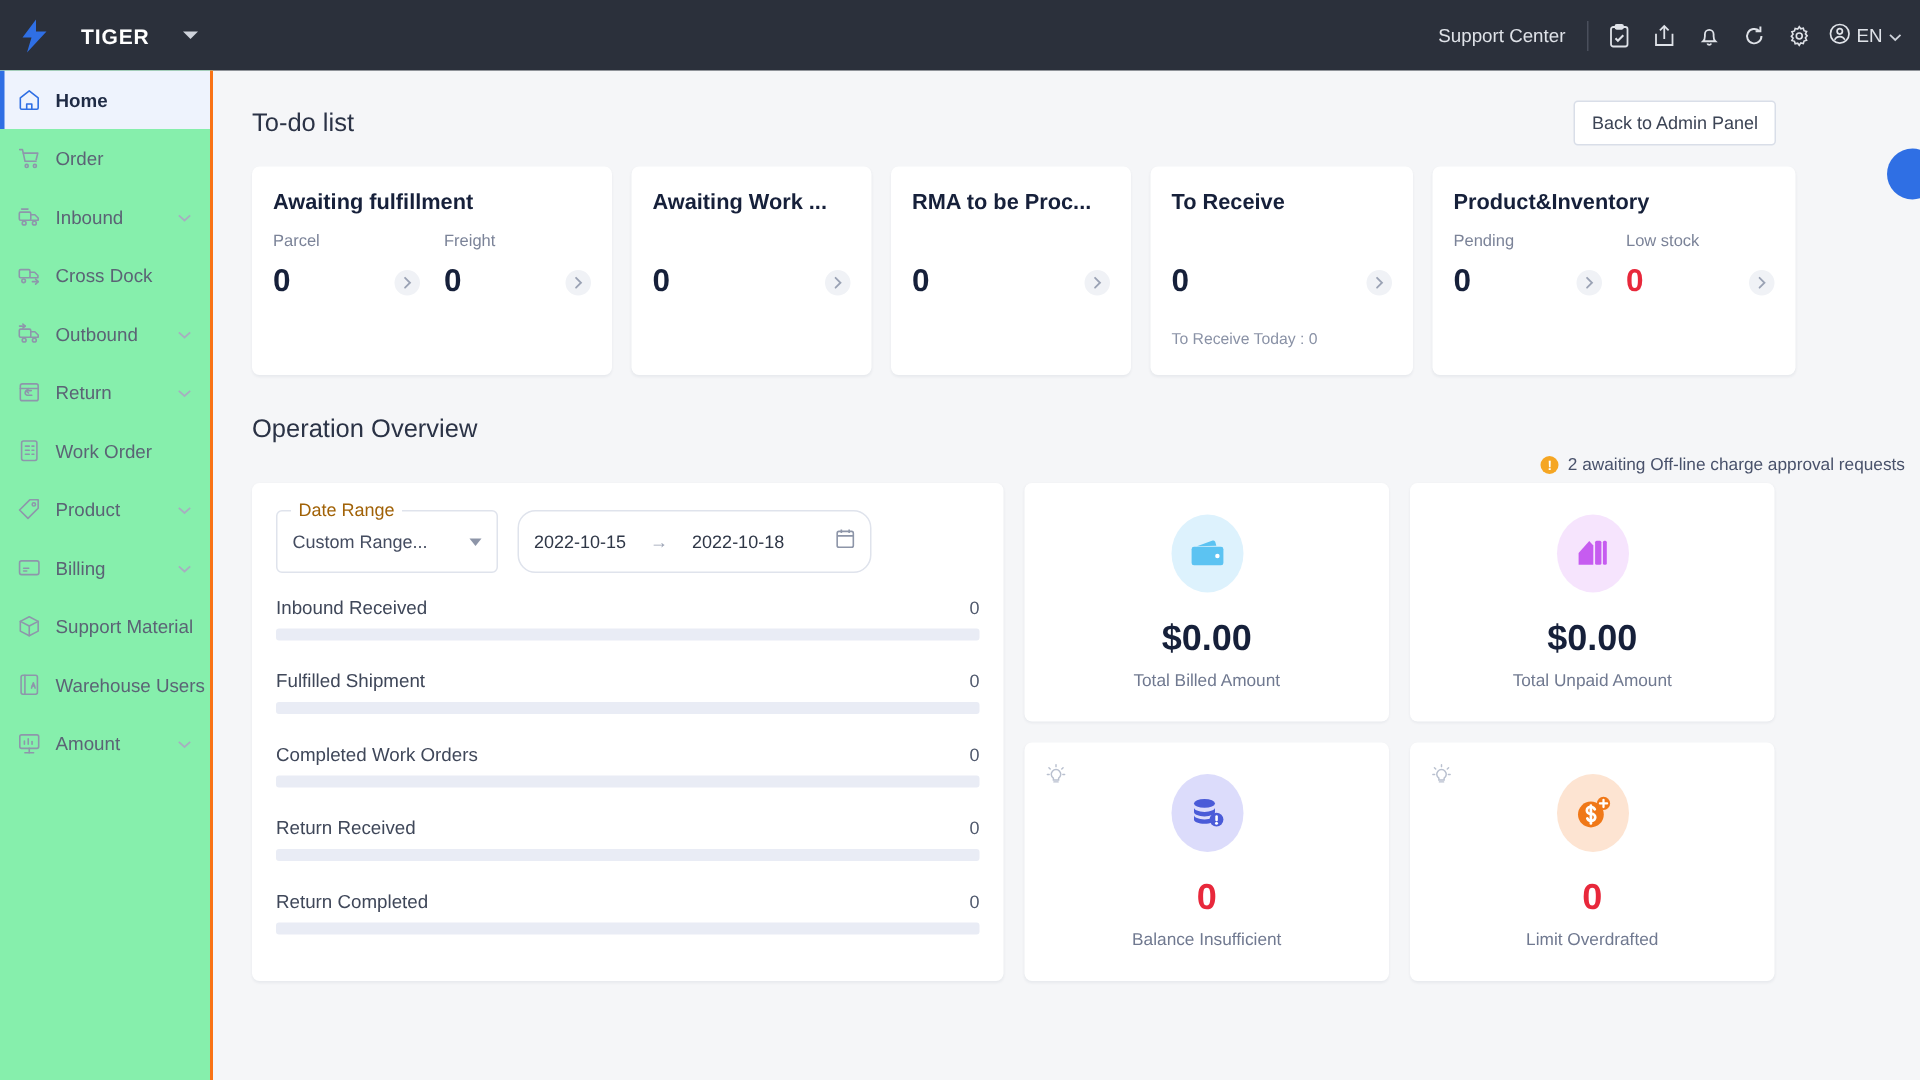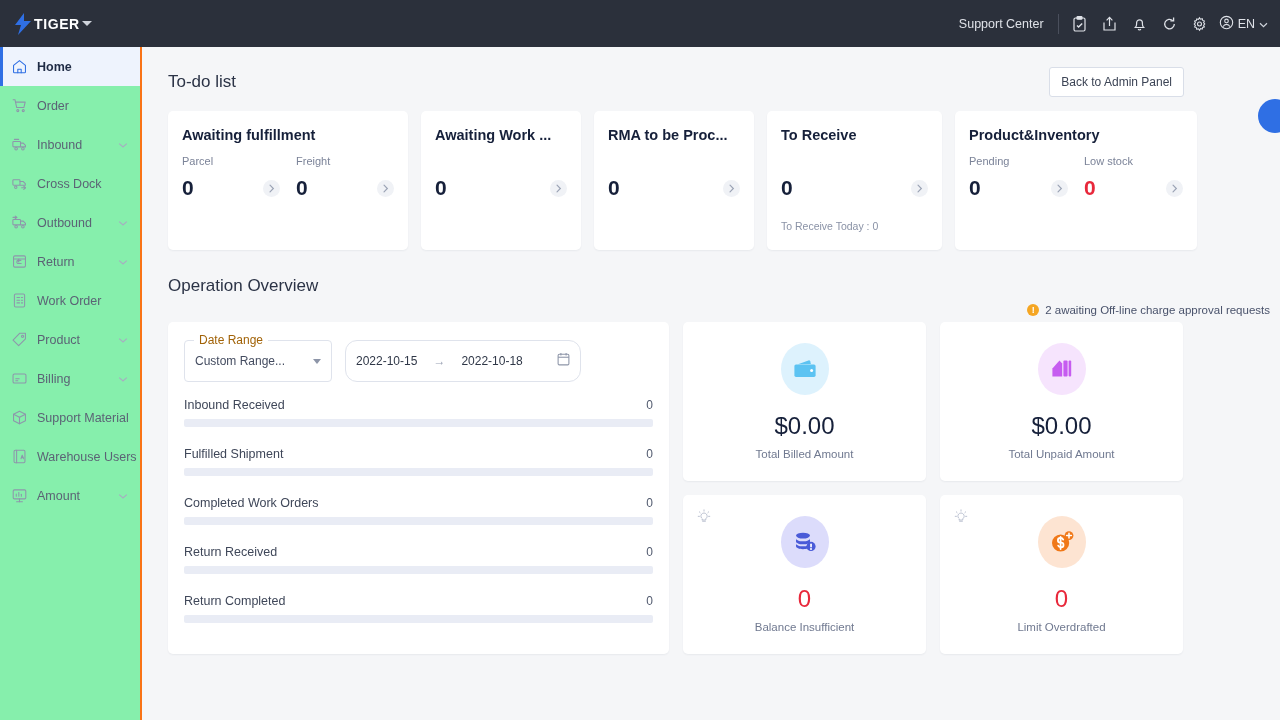--- a/index.html
+++ b/index.html
@@ -8,21 +8,21 @@
     font-family: "Liberation Sans", sans-serif;
     background: #f5f6f8; overflow: hidden;
   }
 
   
   .topbar {
     position: absolute; top: 0; left: 0; width: 1280px; height: 47px;
     background: #2b303b; display: flex; align-items: center;
     color: #e8eaee;
   }
-  .brand { display: flex; align-items: center; gap: 0; width: 142px; padding-left: 12px; }
+  .brand { display: flex; align-items: center; gap: 20px; width: 142px; padding-left: 12px; }
   .logo-bolt { width: 22px; height: 24px; }
   .brand-name { font-size: 14px; font-weight: bold; letter-spacing: .6px; color: #fff; }
   .caret-down {
     width: 0; height: 0; border-left: 5px solid transparent; border-right: 5px solid transparent;
     border-top: 5px solid #cfd3db; margin-left: 2px;
   }
   .topbar-spacer { flex: 1; }
   .topright { display: flex; align-items: center; gap: 0; padding-right: 12px; }
   .support-link { font-size: 12.5px; color: #dfe2e8; padding-right: 14px; cursor: pointer; }
   .tb-divider { width: 1px; height: 20px; background: #4a4f5c; margin-right: 6px; }
@@ -140,21 +140,21 @@
     width: 243px; height: 159px; background: #fff; border-radius: 5px;
     box-shadow: 0 1px 2px rgba(25,35,60,.06);
     display: flex; flex-direction: column; align-items: center; justify-content: center;
     position: relative;
   }
   .small-card { height: 159px; }
   .ico-circle {
     width: 48px; height: 52px; border-radius: 50%;
     display: flex; align-items: center; justify-content: center;
   }
-  .money-val { font-size: 24px; font-weight: normal; color: #16203a; margin-top: 17px; }
+  .money-val { font-size: 24px; font-weight: bold; color: #16203a; margin-top: 17px; }
   .money-val.red { color: #e8283b; }
   .money-cap { font-size: 11.5px; color: #6b7policies; color: #707990; margin-top: 8px; }
   .bulb { position: absolute; top: 14px; left: 14px; color: #b9c0cf; }
 
   .fab {
     position: absolute; right: -12px; top: 52px; width: 34px; height: 34px;
     border-radius: 50%; background: #2f6fe4; cursor: pointer;
   }
 </style>
 </head>

